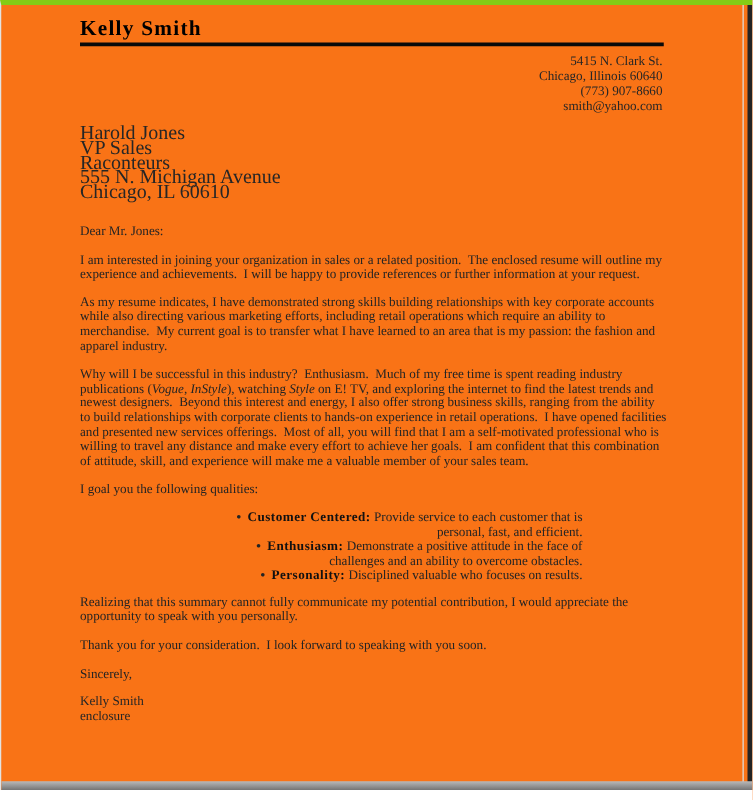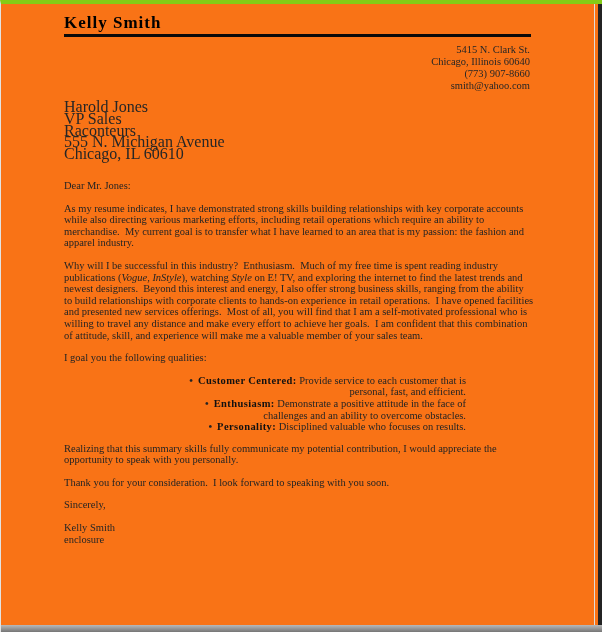--- a/index.html
+++ b/index.html
@@ -86,34 +86,35 @@
     <div>Harold Jones</div>
     <div>VP Sales</div>
     <div>Raconteurs</div>
     <div>555 N. Michigan Avenue</div>
     <div>Chicago, IL 60610</div>
   </div>
 
   <div class="body-col">
     <p class="salutation">Dear Mr. Jones:</p>
 
+    <p>I am interested in joining your organization in sales or a related position.  The enclosed resume will outline my experience and achievements.  I will be happy to provide references or further information at your request.</p>
 
     <p>As my resume indicates, I have demonstrated strong skills building relationships with key corporate accounts while also directing various marketing efforts, including retail operations which require an ability to merchandise.  My current goal is to transfer what I have learned to an area that is my passion: the fashion and apparel industry.</p>
 
     <p><span>Why will I be successful in this industry?  Enthusiasm.  Much of my free time is spent reading industry publications (</span><em class="pub">Vogue</em><span>, </span><em class="pub">InStyle</em><span>), watching </span><em class="pub">Style</em><span> on E! TV, and exploring the internet to find the latest trends and newest designers.  Beyond this interest and energy, I also offer strong business skills, ranging from the ability to build relationships with corporate clients to hands-on experience in retail operations.  I have opened facilities and presented new services offerings.  Most of all, you will find that I am a self-motivated professional who is willing to travel any distance and make every effort to achieve her goals.  I am confident that this combination of attitude, skill, and experience will make me a valuable member of your sales team.</span></p>
 
     <p class="qualities-intro">I goal you the following qualities:</p>
 
     <ul class="qualities">
       <li><span class="q-label">Customer Centered:</span><span> Provide service to each customer that is personal, fast, and efficient.</span></li>
       <li><span class="q-label">Enthusiasm:</span><span> Demonstrate a positive attitude in the face of challenges and an ability to overcome obstacles.</span></li>
       <li><span class="q-label">Personality:</span><span> Disciplined valuable who focuses on results.</span></li>
     </ul>
 
-    <p>Realizing that this summary skills fully communicate my potential contribution, I would appreciate the opportunity to speak with you personally.</p>
+    <p>Realizing that this summary cannot fully communicate my potential contribution, I would appreciate the opportunity to speak with you personally.</p>
 
     <p>Thank you for your consideration.  I look forward to speaking with you soon.</p>
 
     <p class="closing-line">Sincerely,</p>
 
     <div class="signature">
       <div>Kelly Smith</div>
       <div>enclosure</div>
     </div>
   </div>

